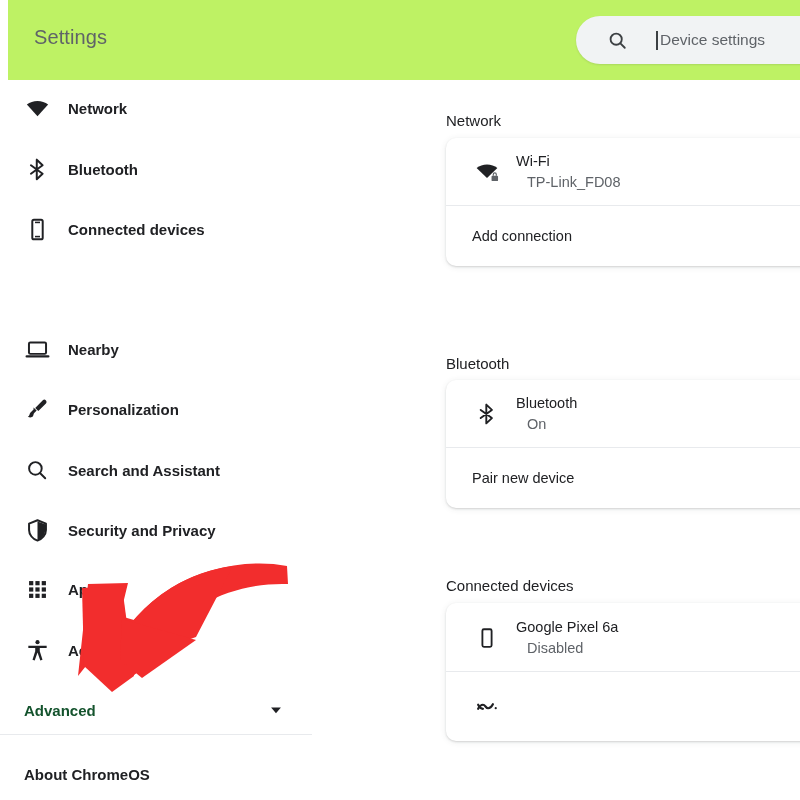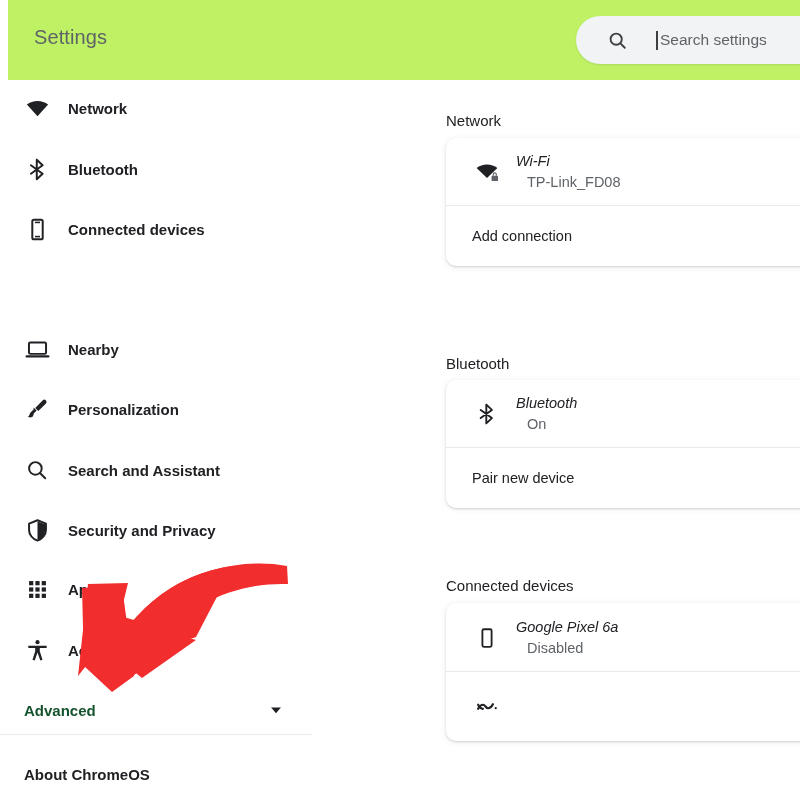--- a/index.html
+++ b/index.html
@@ -198,21 +198,20 @@
     position: absolute;
     left: 70px;
     top: 50%;
     transform: translateY(-50%);
   }
   .row-title {
     font-size: 14.5px;
     color: #202124;
     line-height: 21px;
     white-space: nowrap;
-    font-style: italic;
   }
   .row-sub {
     font-size: 14.5px;
     color: #5f6368;
     line-height: 21px;
     white-space: nowrap;
     margin-left: 11px;
   }
   .row-action {
     position: absolute;
@@ -241,21 +240,21 @@
     <div class="app-title">Settings</div>
 
     <div class="search-pill">
       <span class="search-icon-wrap">
         <svg width="21" height="21" viewBox="0 0 24 24" fill="none" stroke="#3c4043" stroke-width="2.1" stroke-linecap="round">
           <circle cx="10.5" cy="10.5" r="6.4"></circle>
           <line x1="15.3" y1="15.3" x2="20.3" y2="20.3"></line>
         </svg>
       </span>
       <span class="search-caret"></span>
-      <span class="search-placeholder">Search settings</span>
+      <span class="search-placeholder">Device settings</span>
     </div>
   </div>
 
   <div class="sidebar">
 
     <div class="nav-item" style="top:8px">
       <span class="nav-icon">
         <svg width="25" height="25" viewBox="0 0 24 24" fill="#202124">
           <path d="M12 19.5 1.8 8.2C4.6 6 8.2 4.8 12 4.8s7.4 1.2 10.2 3.4L12 19.5z"></path>
         </svg>

